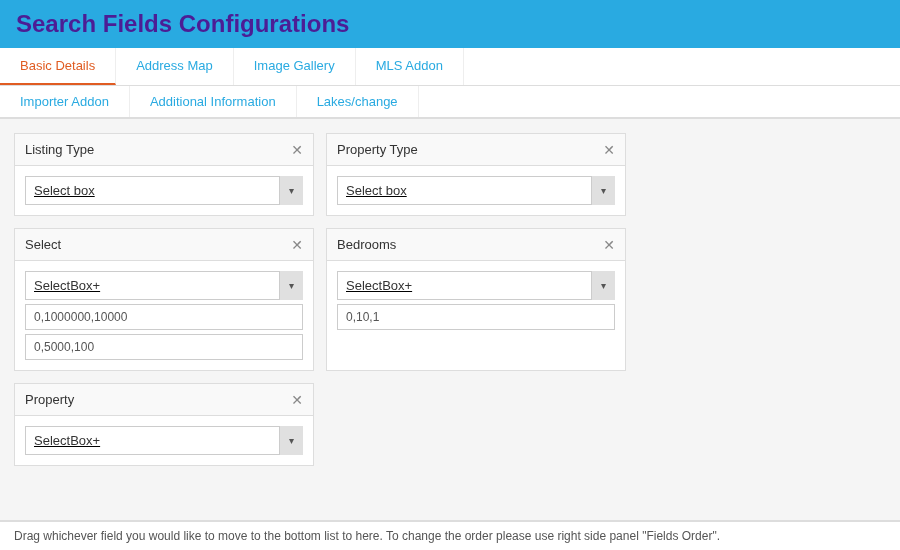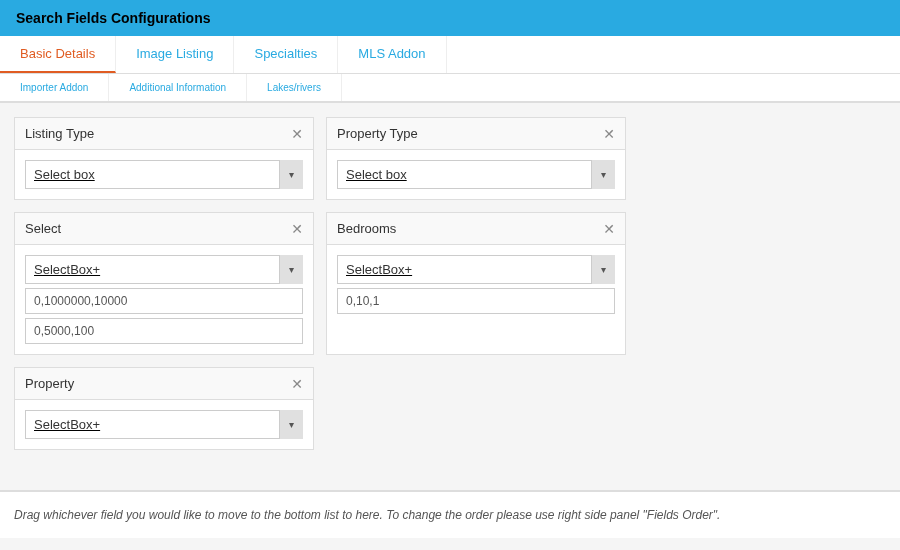--- a/index.html
+++ b/index.html
@@ -1,22 +1,22 @@
 <!DOCTYPE html>
 <html><head>
   <meta charset="utf-8">
   <style>
     * { box-sizing: border-box; margin: 0; padding: 0; }
     body { font-family: Arial, sans-serif; font-size: 13px; background: #f5f5f5; width: 900px; height: 550px; overflow: hidden; }
 
     .page-header {
       background: #29aae1;
-      color: #000000;
+      color: #4c1d95;
       padding: 10px 16px;
-      font-size: 14px;
+      font-size: 24px;
       font-weight: bold;
     }
 
     .tabs-row1 {
       display: flex;
       background: #fff;
       border-bottom: 1px solid #ddd;
       overflow: hidden;
     }
 
@@ -38,21 +38,21 @@
 
     .tabs-row2 {
       display: flex;
       background: #fff;
       border-bottom: 2px solid #ddd;
     }
 
     .tab2 {
       padding: 8px 20px;
       cursor: pointer;
-      font-size: 10px;
+      font-size: 13px;
       color: #29aae1;
       border-right: 1px solid #eee;
       white-space: nowrap;
     }
 
     .content-area {
       display: flex;
       flex-wrap: wrap;
       gap: 12px;
       padding: 14px;
@@ -132,46 +132,45 @@
       border: 1px solid #ccc;
       font-size: 12px;
       margin-top: 4px;
       color: #555;
       background: #fff;
     }
 
     .bottom-note {
       background: #fff;
       border-top: 2px solid #ddd;
-      padding: 16px 14px;
+      padding: 7px 14px;
       font-size: 12px;
       color: #555;
-      font-style: italic;
       position: fixed;
-      bottom: 12px;
+      bottom: 0;
       width: 900px;
     }
   </style>
 </head>
 <body>
 
 <div class="page-header">
   <span>Search Fields Configurations</span>
 </div>
 
 <div class="tabs-row1">
     <div class="tab active">Basic Details</div>
-    <div class="tab">Image Listing</div>
-    <div class="tab">Specialties</div>
+    <div class="tab">Address Map</div>
+    <div class="tab">Image Gallery</div>
     <div class="tab">MLS Addon</div>
   </div>
 <div class="tabs-row2">
     <div class="tab2">Importer Addon</div>
     <div class="tab2">Additional Information</div>
-    <div class="tab2">Lakes/rivers</div>
+    <div class="tab2">Lakes/change</div>
   </div>
 
 <div class="content-area">
     <div class="field-card">
       <div class="field-card-header">
         <span>Listing Type</span>
         <span class="close-btn">✕</span>
       </div>
       <div class="field-card-body">
         <div class="field-select-wrapper">

